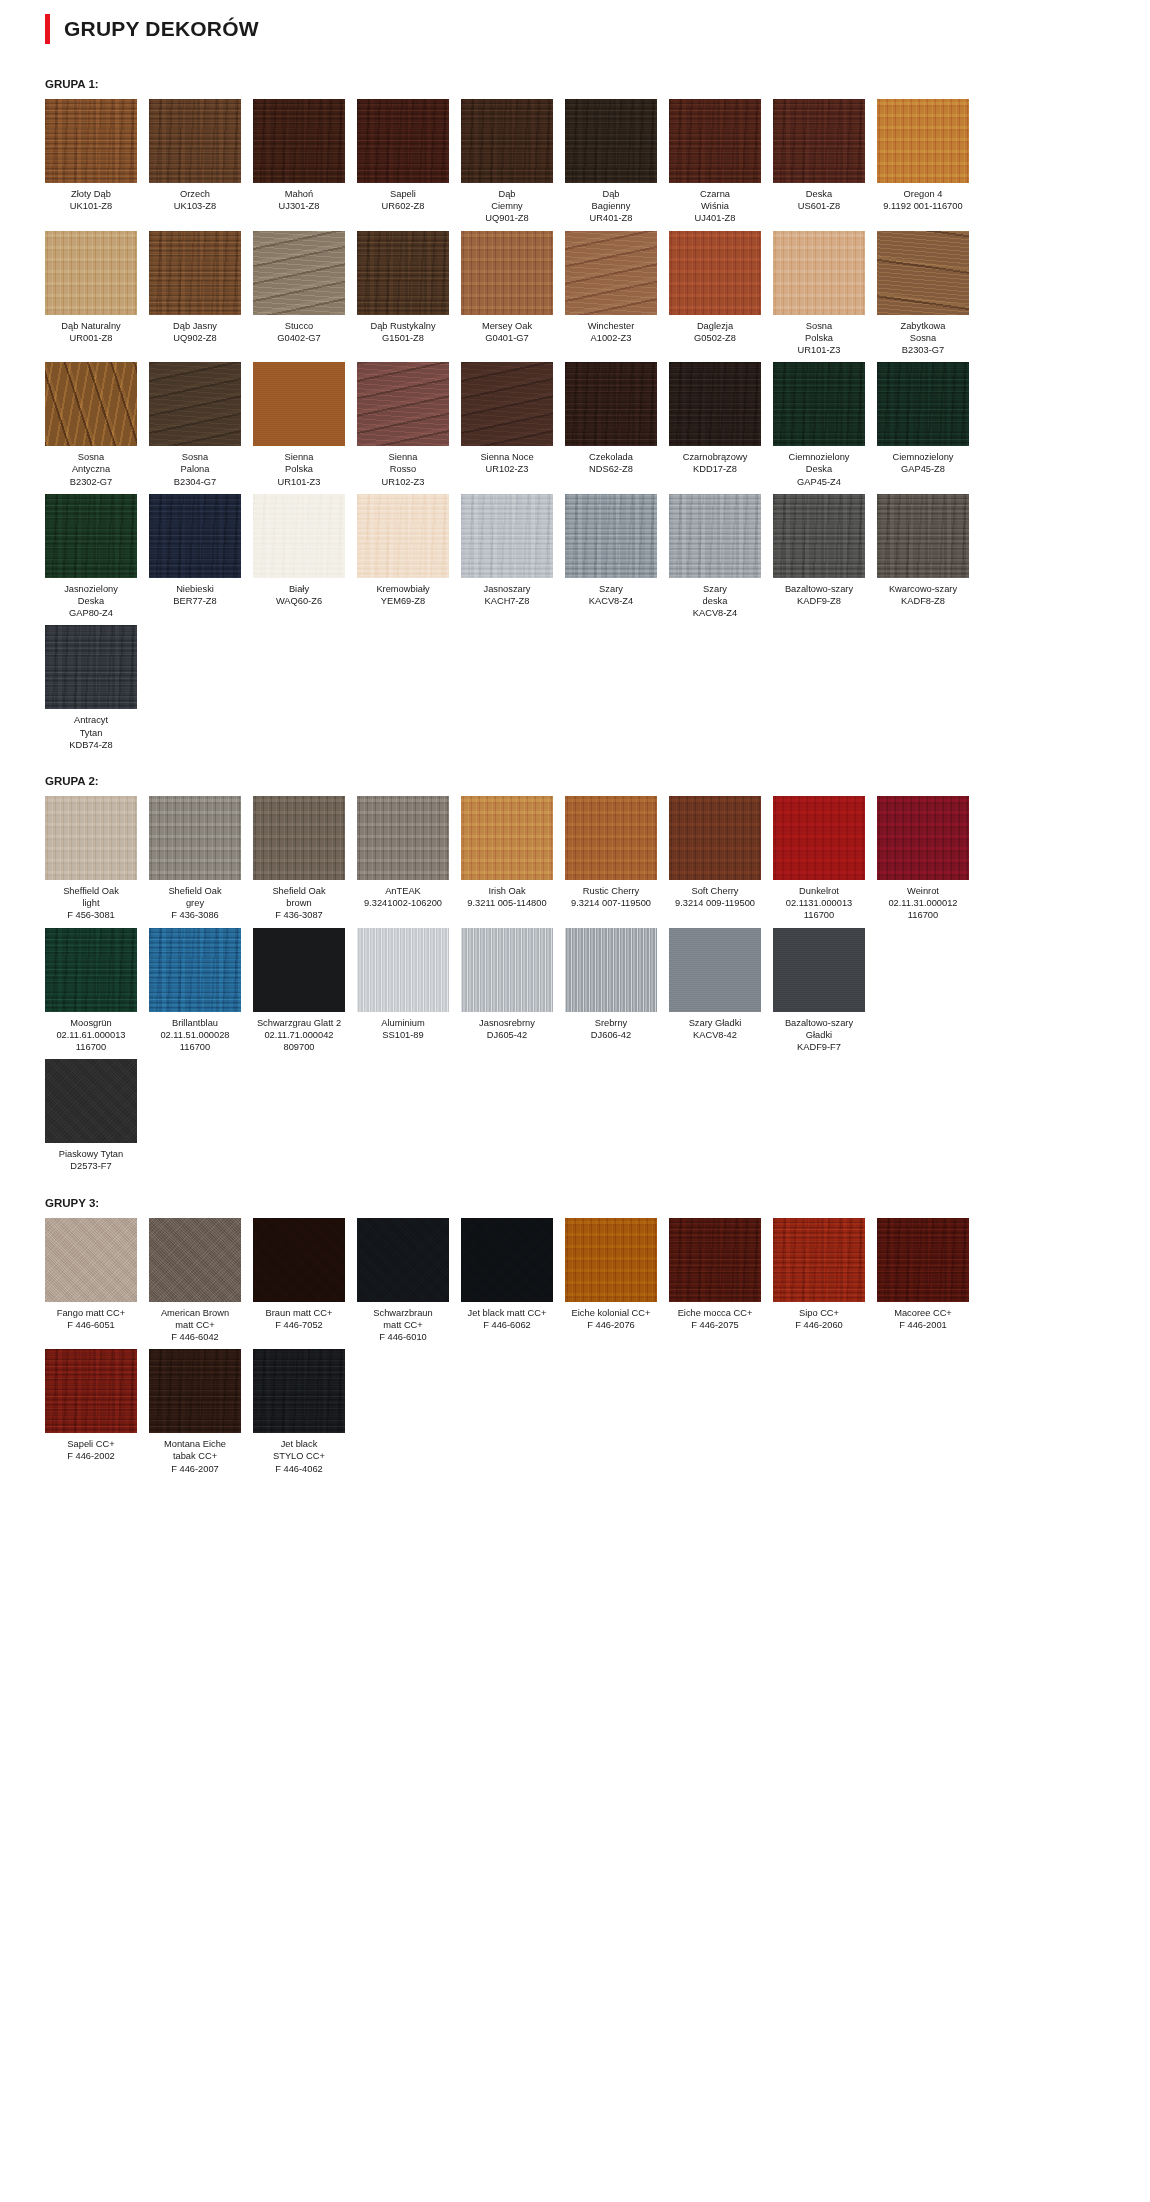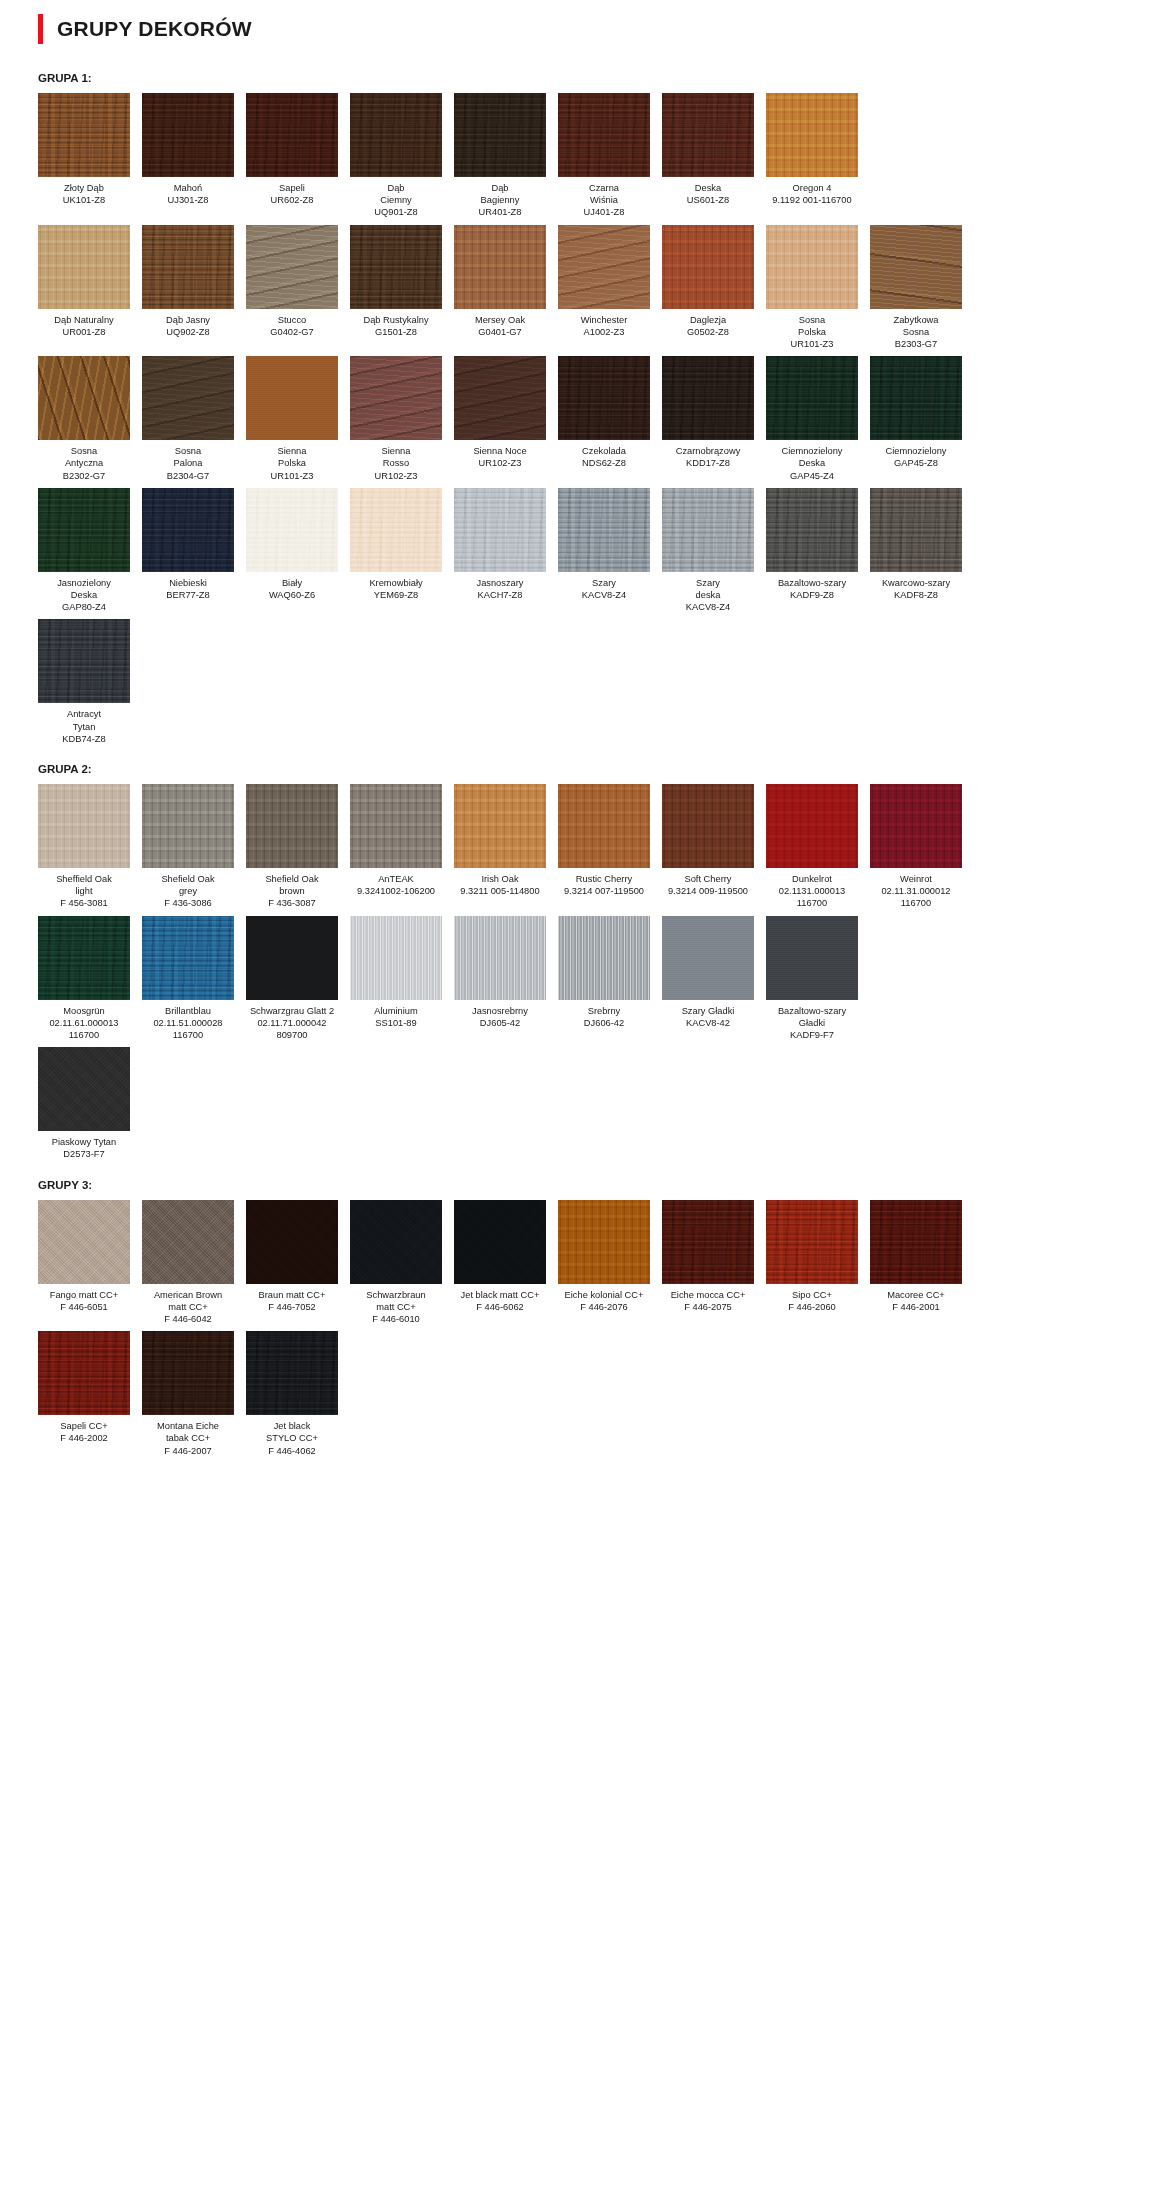--- a/index.html
+++ b/index.html
@@ -6,21 +6,21 @@
   html, body {
     margin: 0; padding: 0;
     background: #ffffff;
     font-family: "Liberation Sans", sans-serif;
   }
   body {
     width: 1150px;
     min-height: 2202px;
     position: relative;
   }
-  .page { width: 968px; padding: 0 20px 20px 28px; }
+  .page { width: 968px; padding: 0 20px 20px 35px; }
 
   
   .header {
     display: flex;
     align-items: center;
     gap: 14px;
     padding: 14px 0 10px 10px;
   }
   .header-bar {
     width: 5px;
@@ -29,21 +29,21 @@
     flex: 0 0 auto;
   }
   .header-title {
     font-size: 21px;
     font-weight: bold;
     letter-spacing: .2px;
     color: #1a1a1a;
   }
 
   
-  .group { margin-top: 18px; }
+  .group { margin-top: 24px; }
   .group-title {
     font-size: 11.5px;
     font-weight: bold;
     color: #1a1a1a;
     margin: 0 0 9px 10px;
   }
 
   .row {
     display: flex;
     gap: 12px;
@@ -208,20 +208,24 @@
 
   <div id="groups-container">
       <div class="group">
         <div class="group-title">GRUPA 1:</div>
         <div class="row">
           <div class="cell">
             <div class="swatch tex-grain" style="background: rgb(122, 74, 39);"></div>
             <div class="label"><span>Złoty Dąb</span><br><span class="code">UK101-Z8</span></div>
           </div>
           <div class="cell">
+            <div class="swatch tex-grain" style="background: rgb(91, 58, 35);"></div>
+            <div class="label"><span>Orzech</span><br><span class="code">UK103-Z8</span></div>
+          </div>
+          <div class="cell">
             <div class="swatch tex-grain" style="background: rgb(58, 28, 18);"></div>
             <div class="label"><span>Mahoń</span><br><span class="code">UJ301-Z8</span></div>
           </div>
           <div class="cell">
             <div class="swatch tex-grain" style="background: rgb(61, 26, 18);"></div>
             <div class="label"><span>Sapeli</span><br><span class="code">UR602-Z8</span></div>
           </div>
           <div class="cell">
             <div class="swatch tex-grain" style="background: rgb(58, 36, 24);"></div>
             <div class="label"><span>Dąb

